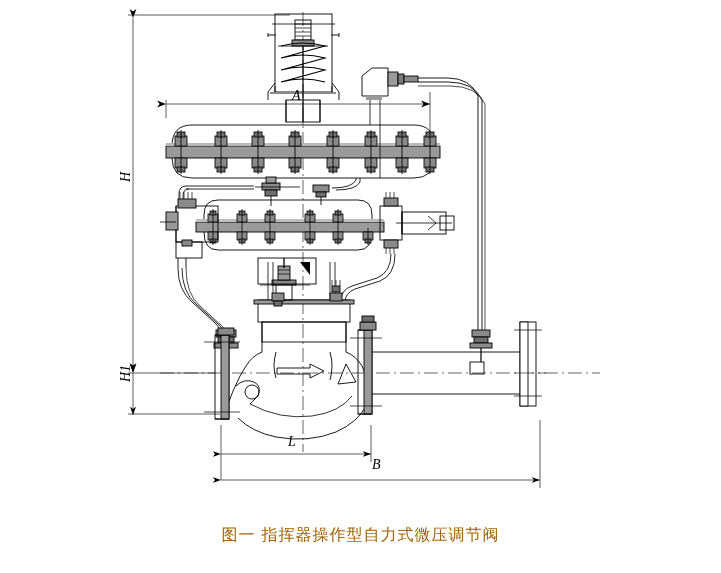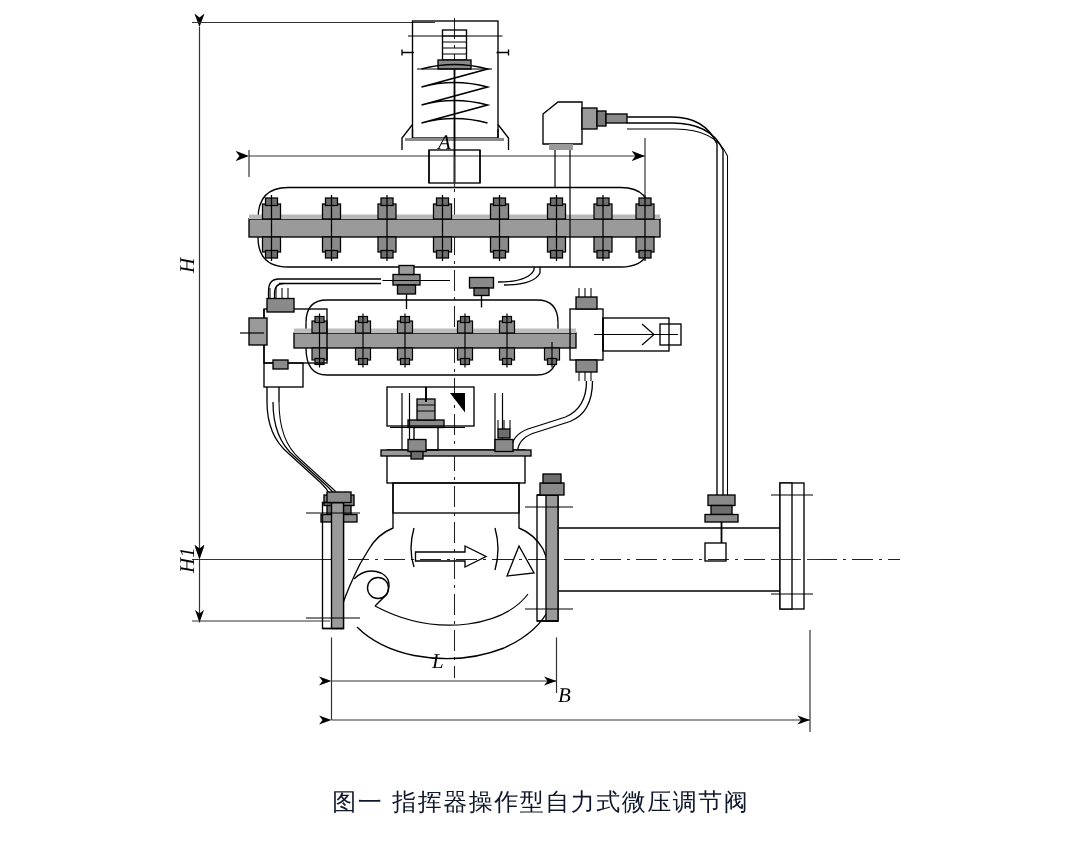--- a/index.html
+++ b/index.html
@@ -3,21 +3,21 @@
 <meta charset="utf-8">
 <title>valve-drawing</title>
 <style>
   html,body{margin:0;padding:0;background:#ffffff;}
   body{width:721px;height:573px;overflow:hidden;
        font-family:"Liberation Serif",serif;color:#000;}
   #sheet{position:relative;width:721px;height:573px;background:#fff;}
   #draw{position:absolute;left:0;top:0;width:721px;height:573px;}
   .cap{position:absolute;left:0;top:525px;width:721px;text-align:center;
        font-family:"DejaVu Sans",sans-serif;font-size:16px;letter-spacing:1px;
-       color:#0f172a;white-space:nowrap;}
+       color:#a16207;white-space:nowrap;}
   .dimlabel{position:absolute;font-family:"Liberation Serif",serif;
             font-style:italic;font-size:14px;color:#000;}
   #lab-H{left:118px;top:182px;transform:rotate(-90deg);transform-origin:left top;}
   #lab-H1{left:118px;top:382px;transform:rotate(-90deg);transform-origin:left top;}
   #lab-A{left:292px;top:88px;}
   #lab-L{left:288px;top:434px;}
   #lab-B{left:372px;top:457px;}
 </style>
 </head>
 <body>

